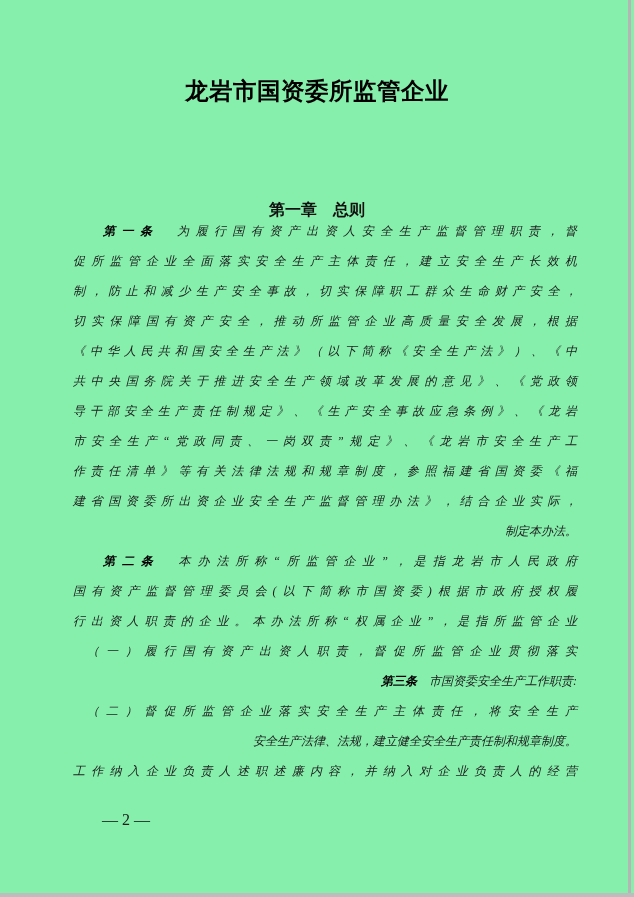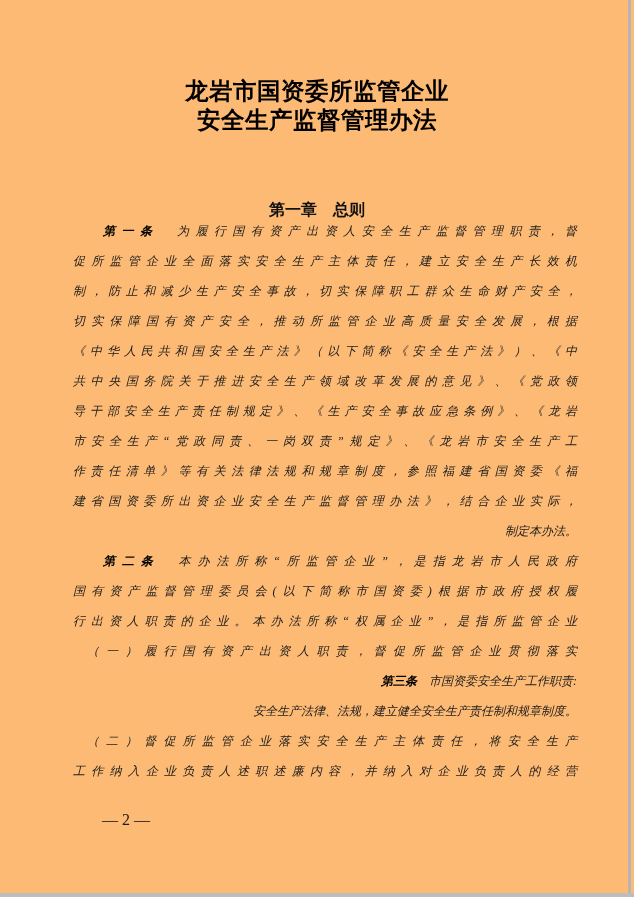--- a/index.html
+++ b/index.html
@@ -1,19 +1,19 @@
 <!DOCTYPE html>
 <html><head>
 <meta charset="utf-8">
 <style>
   html,body{margin:0;padding:0;background:#ffffff;}
   .page{
     position:relative;
     width:634px;height:897px;
-    background:#fdba74;
+    background:#86efac;
     overflow:hidden;
     font-family:"Liberation Serif","DejaVu Serif",serif;
     color:#1c1c1c;
   }
   .doc-title{
     position:absolute;
     top:77px;left:0;width:634px;
     text-align:center;
     font-size:23.5px;
     font-weight:700;
@@ -76,21 +76,20 @@
     background:#bdbdbd;
   }
 </style>
 </head>
 <body>
 
 <div class="page">
 
   <div class="doc-title">
     <div>龙岩市国资委所监管企业</div>
-    <div>安全生产监督管理办法</div>
   </div>
 
   <div class="chapter">第一章　总则</div>
 
   <div class="body-text">
       <div class="line just ind-article"><span class="lbl">第一条</span>　为履行国有资产出资人安全生产监督管理职责，督</div>
       <div class="line just">促所监管企业全面落实安全生产主体责任，建立安全生产长效机</div>
       <div class="line just">制，防止和减少生产安全事故，切实保障职工群众生命财产安全，</div>
       <div class="line just">切实保障国有资产安全，推动所监管企业高质量安全发展，根据</div>
       <div class="line just">《中华人民共和国安全生产法》（以下简称《安全生产法》）、《中</div>
@@ -98,22 +97,22 @@
       <div class="line just">导干部安全生产责任制规定》、《生产安全事故应急条例》、《龙岩</div>
       <div class="line just">市安全生产“党政同责、一岗双责”规定》、《龙岩市安全生产工</div>
       <div class="line just">作责任清单》等有关法律法规和规章制度，参照福建省国资委《福</div>
       <div class="line just">建省国资委所出资企业安全生产监督管理办法》，结合企业实际，</div>
       <div class="line">制定本办法。</div>
       <div class="line just ind-article"><span class="lbl">第二条</span>　本办法所称“所监管企业”，是指龙岩市人民政府</div>
       <div class="line just">国有资产监督管理委员会(以下简称市国资委)根据市政府授权履</div>
       <div class="line just">行出资人职责的企业。本办法所称“权属企业”，是指所监管企业</div>
       <div class="line just ind-item">（一）履行国有资产出资人职责，督促所监管企业贯彻落实</div>
       <div class="line ind-article"><span class="lbl">第三条</span>　市国资委安全生产工作职责:</div>
+      <div class="line just ind-item">（二）督促所监管企业落实安全生产主体责任，将安全生产</div>
       <div class="line">安全生产法律、法规，建立健全安全生产责任制和规章制度。</div>
-      <div class="line just ind-item">（二）督促所监管企业落实安全生产主体责任，将安全生产</div>
       <div class="line just">工作纳入企业负责人述职述廉内容，并纳入对企业负责人的经营</div>
     </div>
 
   <div class="page-number">— 2 —</div>
 
   <div class="edge-right"></div>
   <div class="edge-bottom"></div>
 
 </div>
 

